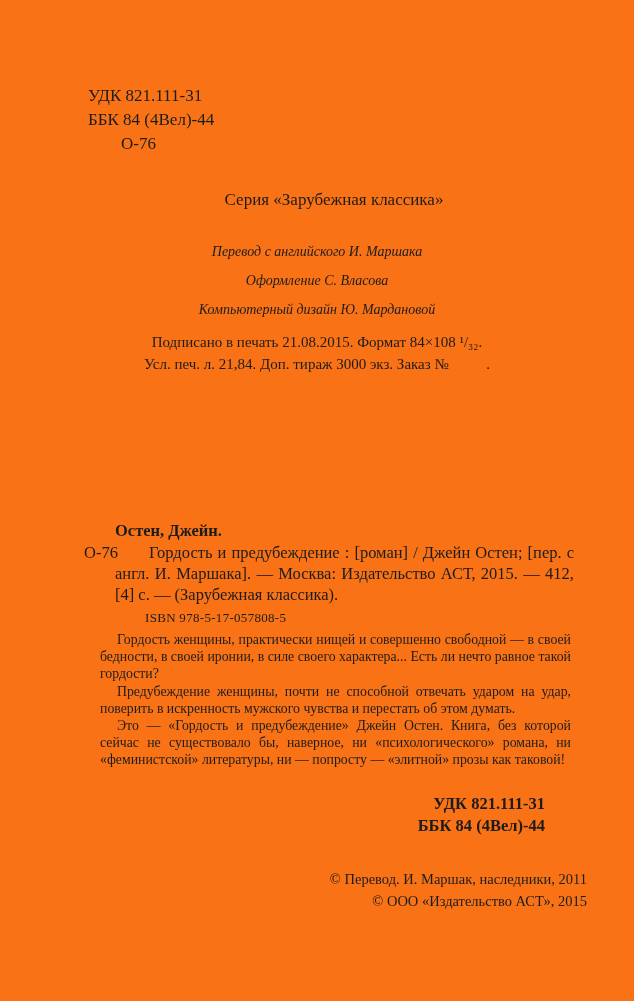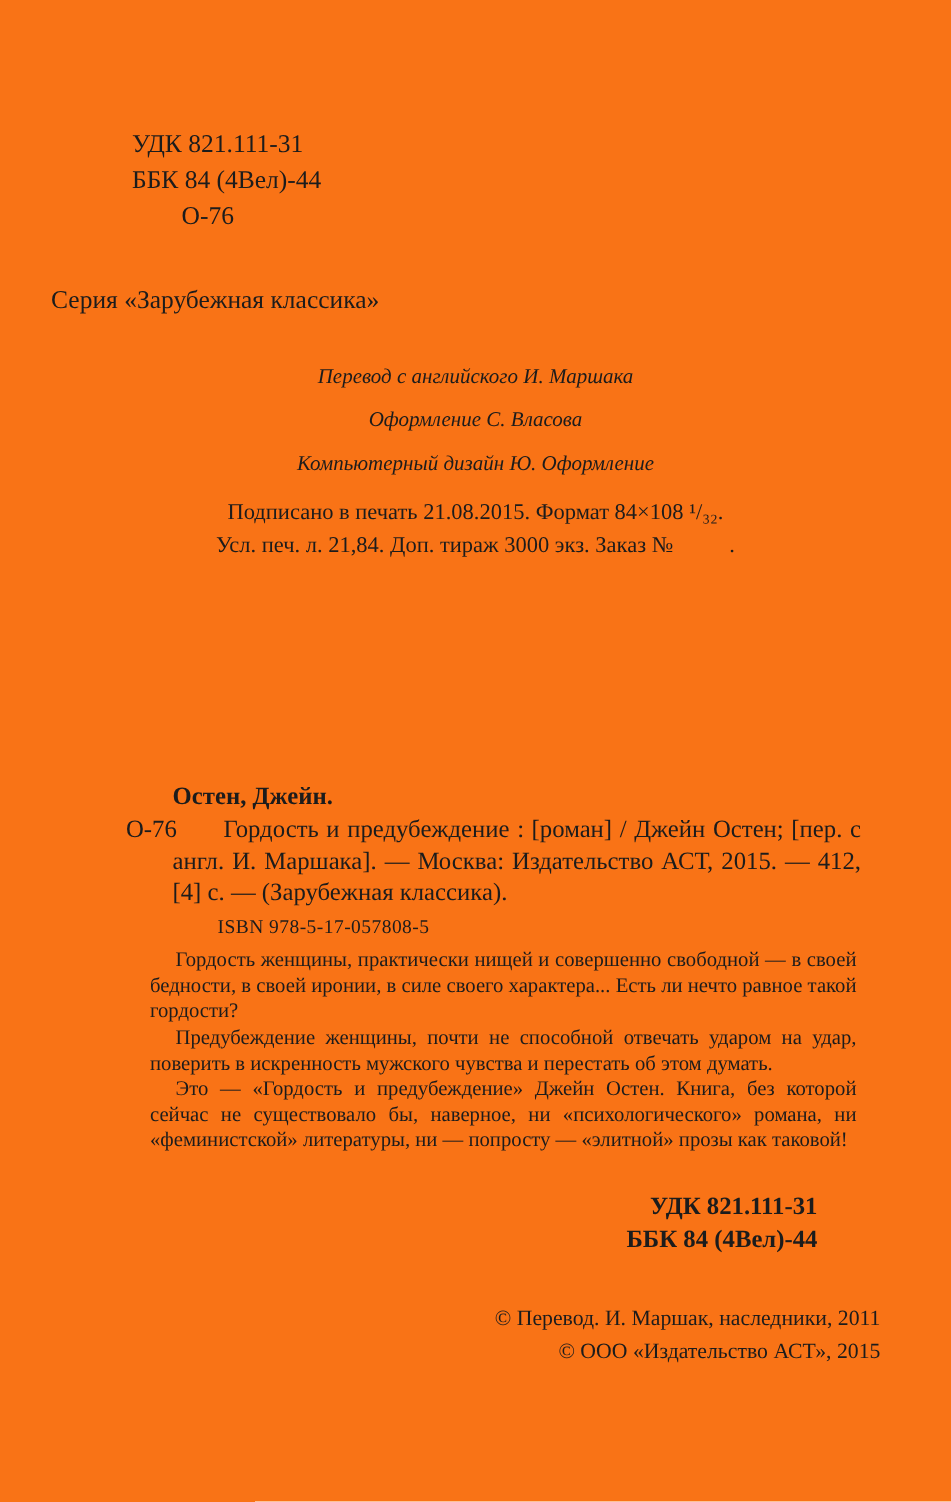--- a/index.html
+++ b/index.html
@@ -17,21 +17,21 @@
   }
 
   .udc-top {
     position: absolute; left: 88px; top: 84px;
     font-size: 17px; line-height: 24px;
   }
   .udc-top .index { padding-left: 33px; }
 
   .series {
     position: absolute; left: 0; top: 190px; width: 100%;
-    font-size: 17px; padding-left: 34px;
+    text-align: center; font-size: 17px; padding-left: 34px;
   }
 
   .credits {
     position: absolute; left: 0; top: 237px; width: 100%;
     text-align: center; font-style: italic;
     font-size: 14px; line-height: 29px;
   }
 
   .print-info {
     position: absolute; left: 0; top: 331px; width: 100%;
@@ -80,21 +80,21 @@
     <div>УДК 821.111-31</div>
     <div>ББК 84 (4Вел)-44</div>
     <div class="index">О-76</div>
   </div>
 
   <div class="series">Серия «Зарубежная классика»</div>
 
   <div class="credits">
     <div>Перевод с английского И. Маршака</div>
     <div>Оформление С. Власова</div>
-    <div>Компьютерный дизайн Ю. Оформление</div>
+    <div>Компьютерный дизайн Ю. Мардановой</div>
   </div>
 
   <div class="print-info">
     <div>Подписано в печать 21.08.2015. Формат 84×108 ¹/₃₂.</div>
     <div>Усл. печ. л. 21,84. Доп. тираж 3000 экз. Заказ №          .</div>
   </div>
 
   <div class="catalog">
     <div class="author">Остен, Джейн.</div>
     <div class="entry">

